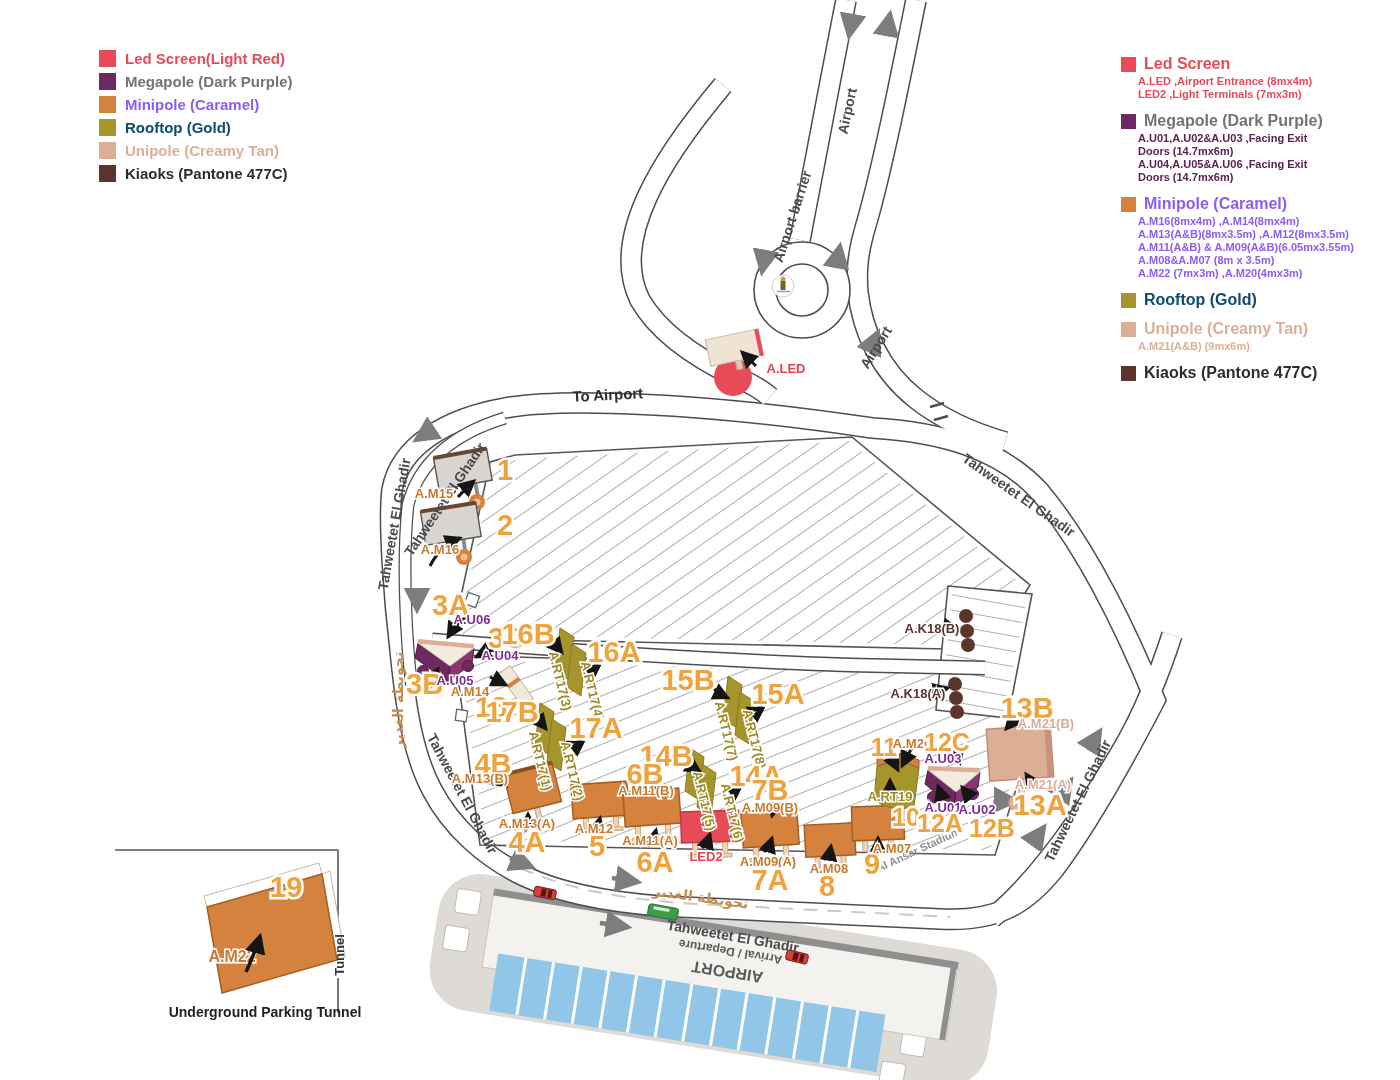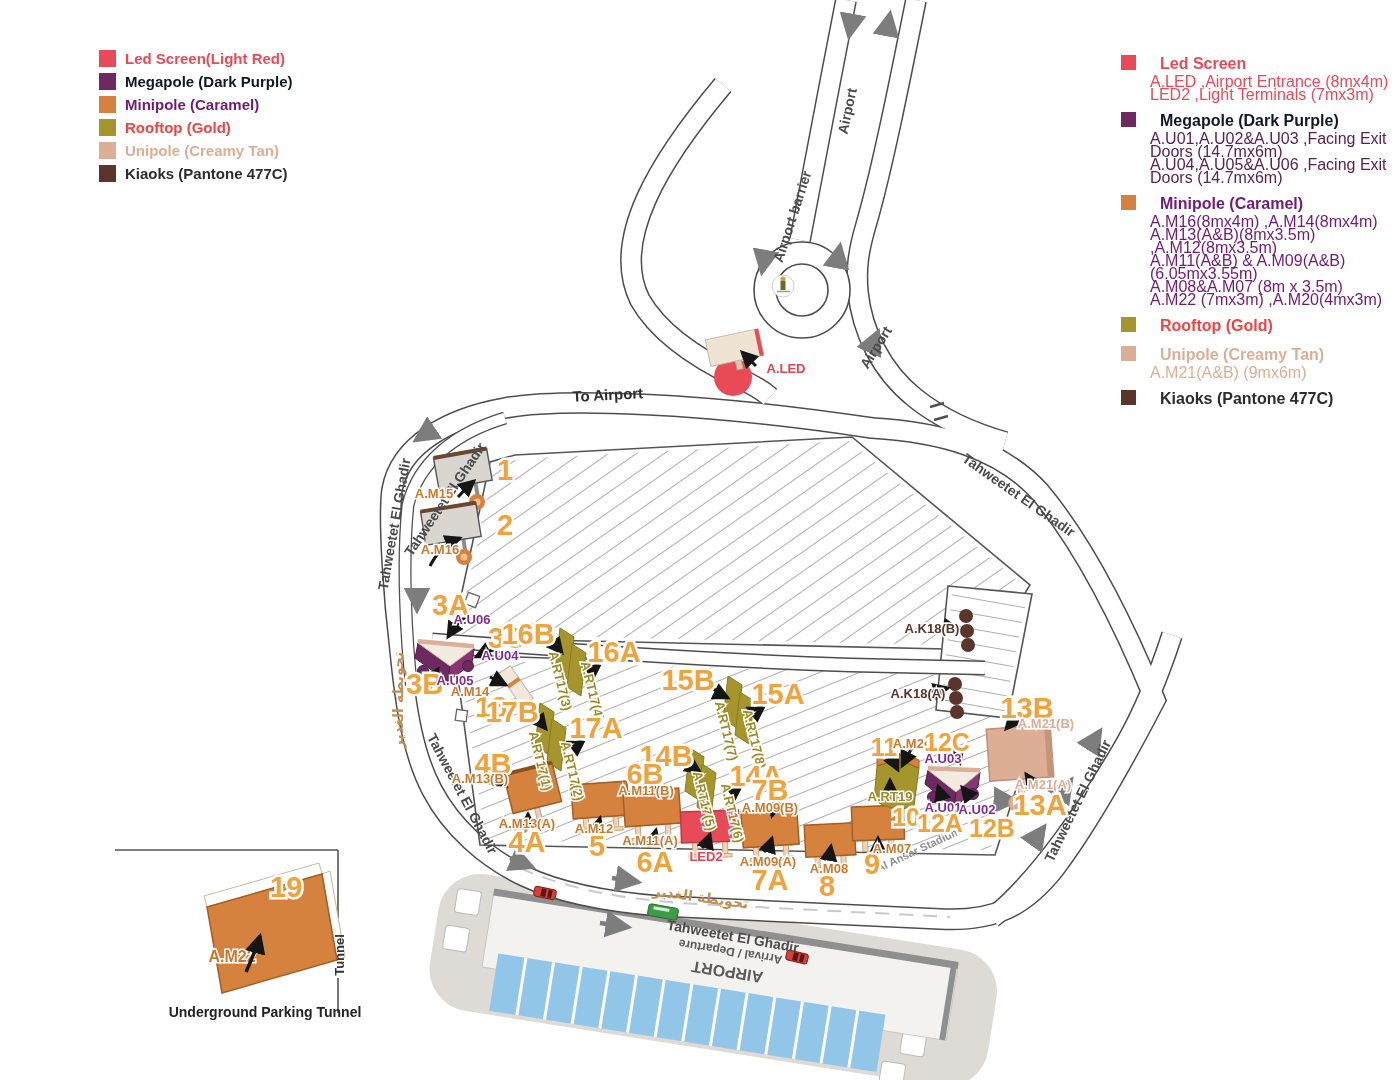--- a/index.html
+++ b/index.html
@@ -17,28 +17,28 @@
   .arabic{font-family:"DejaVu Sans",sans-serif;font-size:14px;fill:#C28E52;font-weight:bold;}
   .stadium{font-size:11px;fill:#8f8f8f;font-weight:bold;}
   .terminaltxt{font-weight:bold;fill:#5a5a5a;}
   
   .legend-left{position:absolute;left:66px;top:50px;}
   .ll-row{display:flex;align-items:center;margin-bottom:6px;height:17px;padding-left:33px;}
   .sw{display:inline-block;width:17px;height:17px;margin-right:9px;flex:0 0 auto;}
   .ll-label{font-weight:bold;font-size:15px;white-space:nowrap;}
   .legend-right{position:absolute;left:1121px;top:55px;width:272px;}
   .lr-sec{margin-bottom:11px;}
-  .lr-head{display:flex;align-items:flex-start;margin-bottom:2px;gap:16px;}
+  .lr-head{display:flex;align-items:center;margin-bottom:2px;}
   .lr-head .sw{width:15px;height:15px;margin-right:8px;}
   .lr-title{font-weight:bold;font-size:16px;white-space:nowrap;}
-  .lr-lines{margin-left:29px;font-weight:normal;font-size:16px;line-height:13px;}
+  .lr-lines{margin-left:17px;font-weight:bold;font-size:11px;line-height:13px;}
   .sw0{background:#E94A57}.sw1{background:#6E2A60}.sw2{background:#D4823E}
   .sw3{background:#A6952C}.sw4{background:#DCAE96}.sw5{background:#5B352B}
-  .c0{color:#E94A57}.c1{color:#0f172a}.c2{color:#701a75}
-  .c3{color:#ef4444}.c4{color:#DCAE96}.c5{color:#3A2A24}
+  .c0{color:#E94A57}.c1{color:#737373}.c2{color:#8b5cf6}
+  .c3{color:#0c4a6e}.c4{color:#DCAE96}.c5{color:#3A2A24}
   .c1t{color:#5C2150}
 </style>
 </head>
 <body>
 
 <div class="stage">
 
 <svg width="1400" height="1080" viewBox="0 0 1400 1080">
   <defs>
     <marker id="ah" markerWidth="8" markerHeight="8" refX="5" refY="3" orient="auto">

